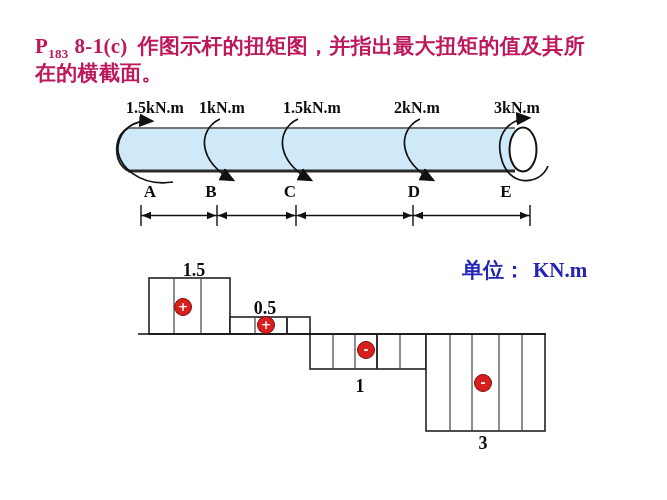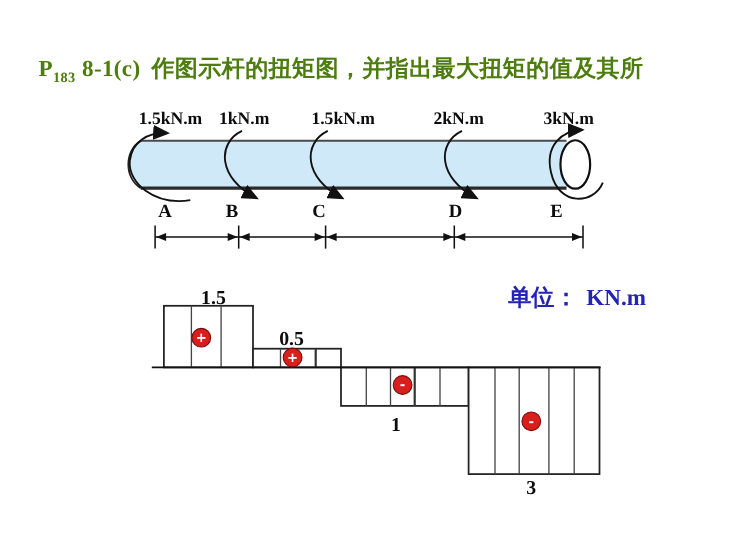--- a/index.html
+++ b/index.html
@@ -4,42 +4,43 @@
 <style>
   html,body{margin:0;padding:0;background:#ffffff;}
   .slide{
     position:relative;
     width:667px;height:500px;
     background:#ffffff;
     font-family:"Liberation Serif", serif;
     overflow:hidden;
   }
   .title{
-    position:absolute;left:35px;top:49px;
+    position:absolute;left:35px;top:33px;
     width:615px;
-    font-weight:bold;font-size:21px;line-height:1.28;color:#4d7c0f;
+    font-weight:bold;font-size:21px;line-height:1.28;color:#be185d;
     letter-spacing:0.3px;
   }
   .title sub{font-size:13px;line-height:0;}
   .title .prob{margin-left:6px;margin-right:10px;}
   svg{position:absolute;left:0;top:0;}
   text{font-family:"Liberation Serif", serif;}
   .torque-label{font-size:16px;font-weight:bold;fill:#0d0d0d;}
   .section-label{font-size:17px;font-weight:bold;fill:#0d0d0d;}
   .diagram-label{font-size:18px;font-weight:bold;fill:#0d0d0d;}
   .unit-label{font-size:21px;font-weight:bold;fill:#2323b4;}
   .sign-glyph{font-family:"DejaVu Sans", sans-serif;font-size:12px;font-weight:bold;fill:#ffffff;}
 </style>
 </head>
 <body>
 
 <div class="slide">
 
   <div class="title">
     <div><span>P</span><sub>183</sub><span class="prob">8-1(c)</span><span>作图示杆的扭矩图，并指出最大扭矩的值及其所</span></div>
+    <div><span>在的横截面。</span></div>
   </div>
 
   <svg width="667" height="500" viewBox="0 0 667 500">
     <defs>
       <marker id="arrowhead" markerWidth="9" markerHeight="8" refX="7.5" refY="4" orient="auto">
         <path d="M0,0 L9,4 L0,8 Z" fill="#111"></path>
       </marker>
     </defs>
 
     <g>

